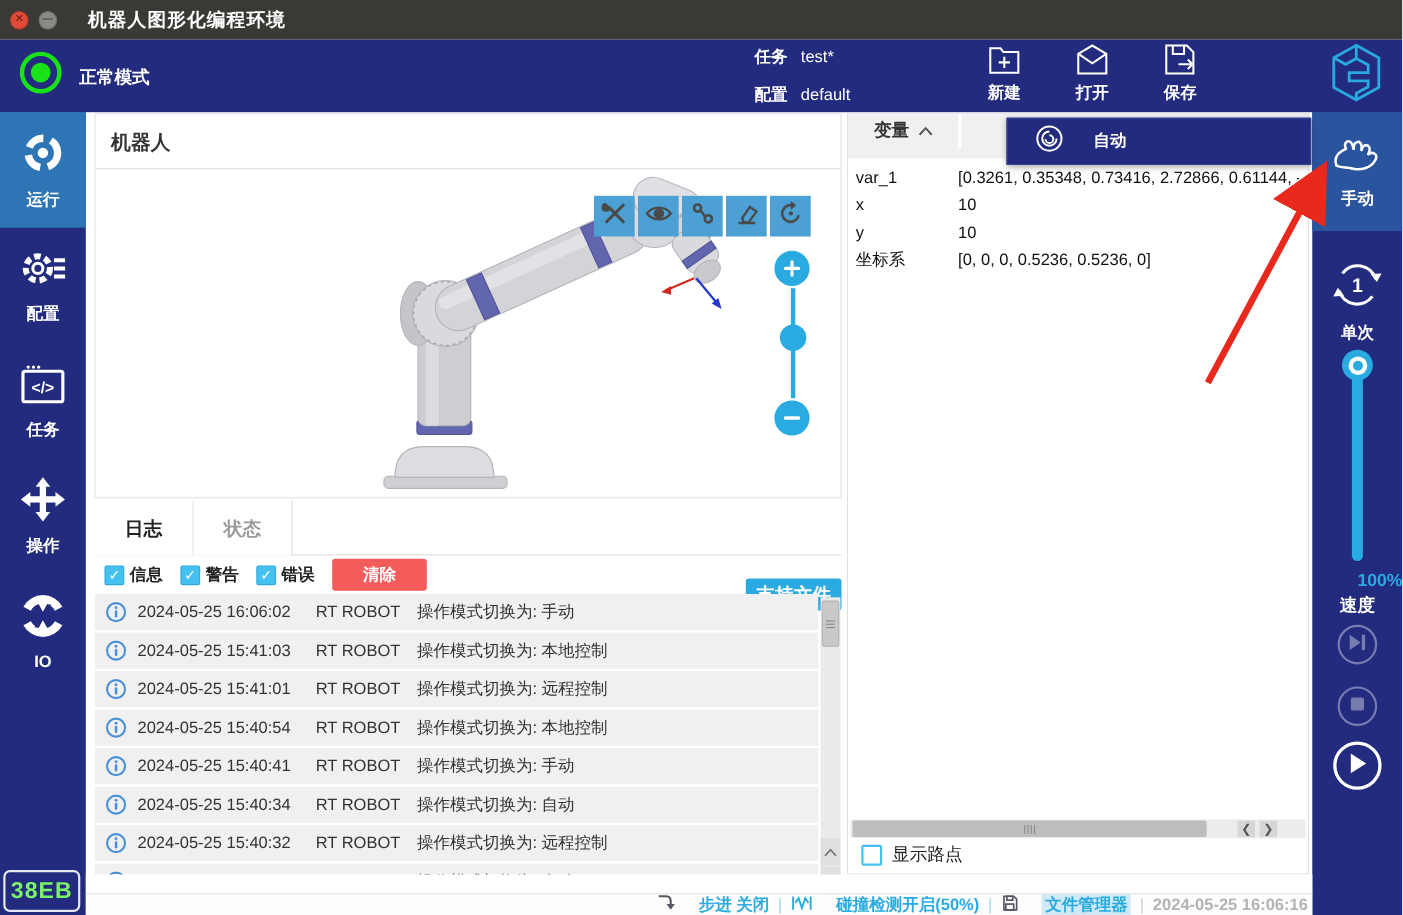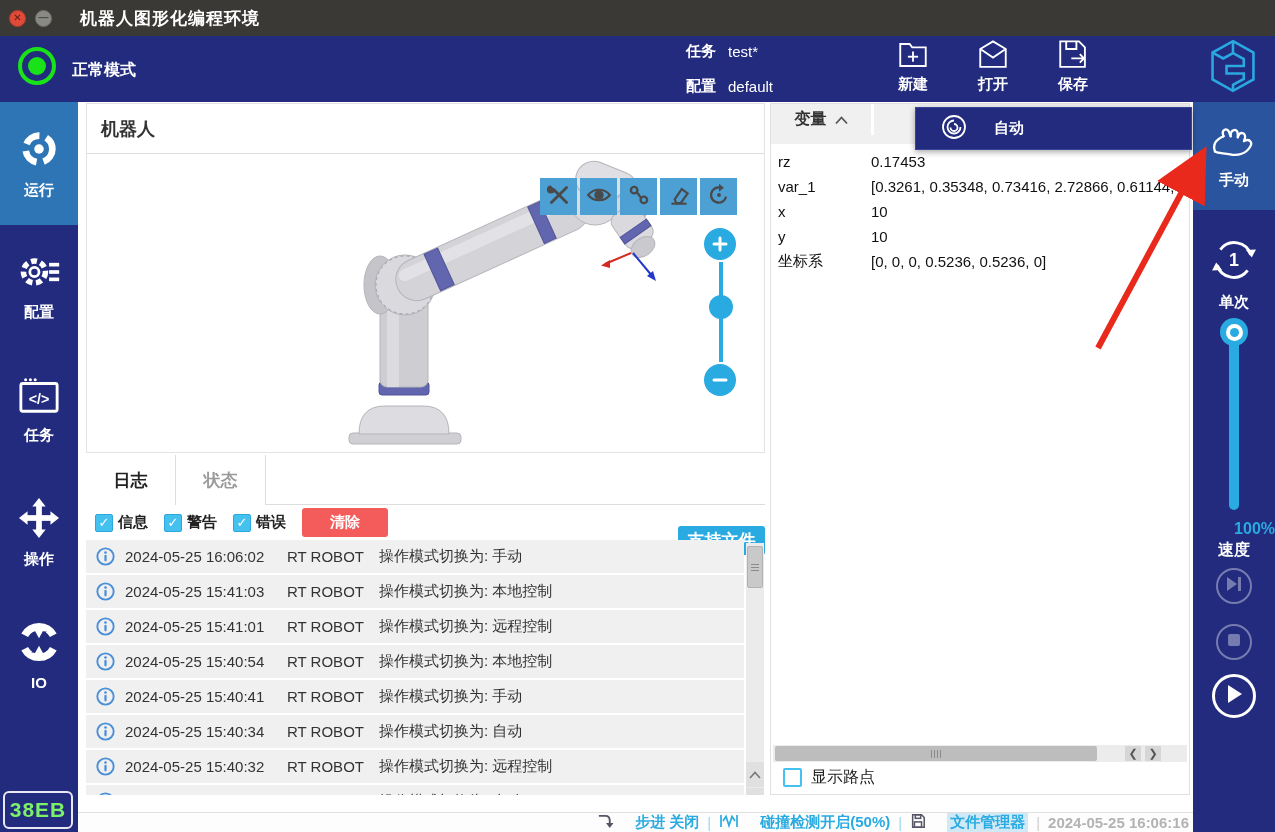--- a/index.html
+++ b/index.html
@@ -25,21 +25,21 @@
   .kv { color:#fff; font-size:15px; display:flex; gap:12px; align-items:center; }
   .kv b { font-weight:bold; }
   .kv .val { font-weight:normal; }
   .hbtn { width:64px; text-align:center; color:#fff; cursor:pointer; }
   .hbtn svg { display:block; margin:0 auto; }
   .hbtn .lbl { font-size:15px; font-weight:bold; margin-top:3px; }
   .logo { left:1206px; top:38px; }
 
   
   .lsb { left:0; top:102px; width:78px; height:730px; background:#222b7e; }
-  .lsb-item { width:78px; height:123px; display:flex; flex-direction:column; align-items:center; justify-content:center; color:#fff; cursor:pointer; }
+  .lsb-item { width:78px; height:105px; display:flex; flex-direction:column; align-items:center; justify-content:center; color:#fff; cursor:pointer; }
   .lsb-item.active { background:#2e75b6; }
   .lsb-item .lbl { font-size:15px; font-weight:bold; margin-top:7px; }
   .badge { left:3px; top:791px; width:70px; height:38px; border:2px solid #e8e8f4; border-radius:6px; display:flex; align-items:center; justify-content:center; color:#7df06a; font-size:21px; font-weight:bold; letter-spacing:1px; }
 
   
   .robot-panel { left:86px; top:103px; width:679px; height:350px; background:#fff; border:1px solid #e3e3e3; }
   .robot-title { height:50px; line-height:50px; padding-left:14px; font-size:18px; font-weight:bold; color:#333; border-bottom:1px solid #ddd; }
   .rtools { position:absolute; right:27px; top:74px; display:flex; gap:3px; }
   .tb-btn { width:37px; height:37px; background:#4da0d4; display:flex; align-items:center; justify-content:center; cursor:pointer; }
   .zoomctl { position:absolute; right:26px; top:124px; width:34px; }
@@ -499,24 +499,20 @@
         <span>变量</span>
         <span>
           <svg width="13" height="9" viewBox="0 0 13 9" fill="none" stroke="#555" stroke-width="1.8">
               <polyline points="1,7.5 6.5,1.5 12,7.5"></polyline>
             </svg>
         </span>
       </div>
     </div>
     <div class="var-rows">
       <div class="var-row">
-        <span class="n">rz</span>
-        <span class="v">0.17453</span>
-      </div>
-      <div class="var-row">
         <span class="n">var_1</span>
         <span class="v">[0.3261, 0.35348, 0.73416, 2.72866, 0.61144, -1.</span>
       </div>
       <div class="var-row">
         <span class="n">x</span>
         <span class="v">10</span>
       </div>
       <div class="var-row">
         <span class="n">y</span>
         <span class="v">10</span>

